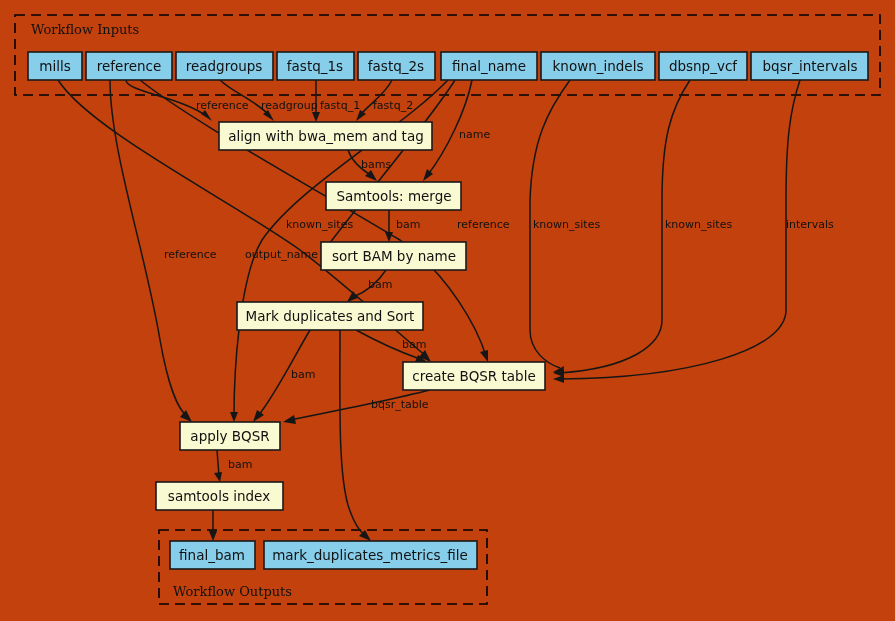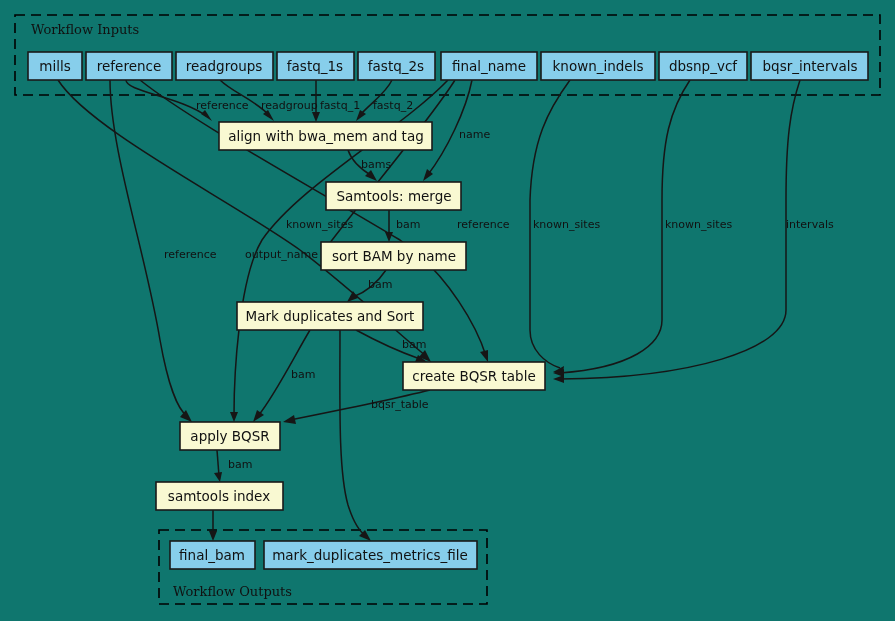--- a/index.html
+++ b/index.html
@@ -10,21 +10,21 @@
   body {
     width: 895px;
     height: 621px;
     font-family: "DejaVu Sans", sans-serif;
     overflow: hidden;
   }
   #diagram-root {
     position: relative;
     width: 895px;
     height: 621px;
-    background: #0f766e;
+    background: #c2410c;
   }
   svg#wf-svg {
     position: absolute;
     top: 0;
     left: 0;
     width: 895px;
     height: 621px;
     display: block;
   }
   .group-frame {

